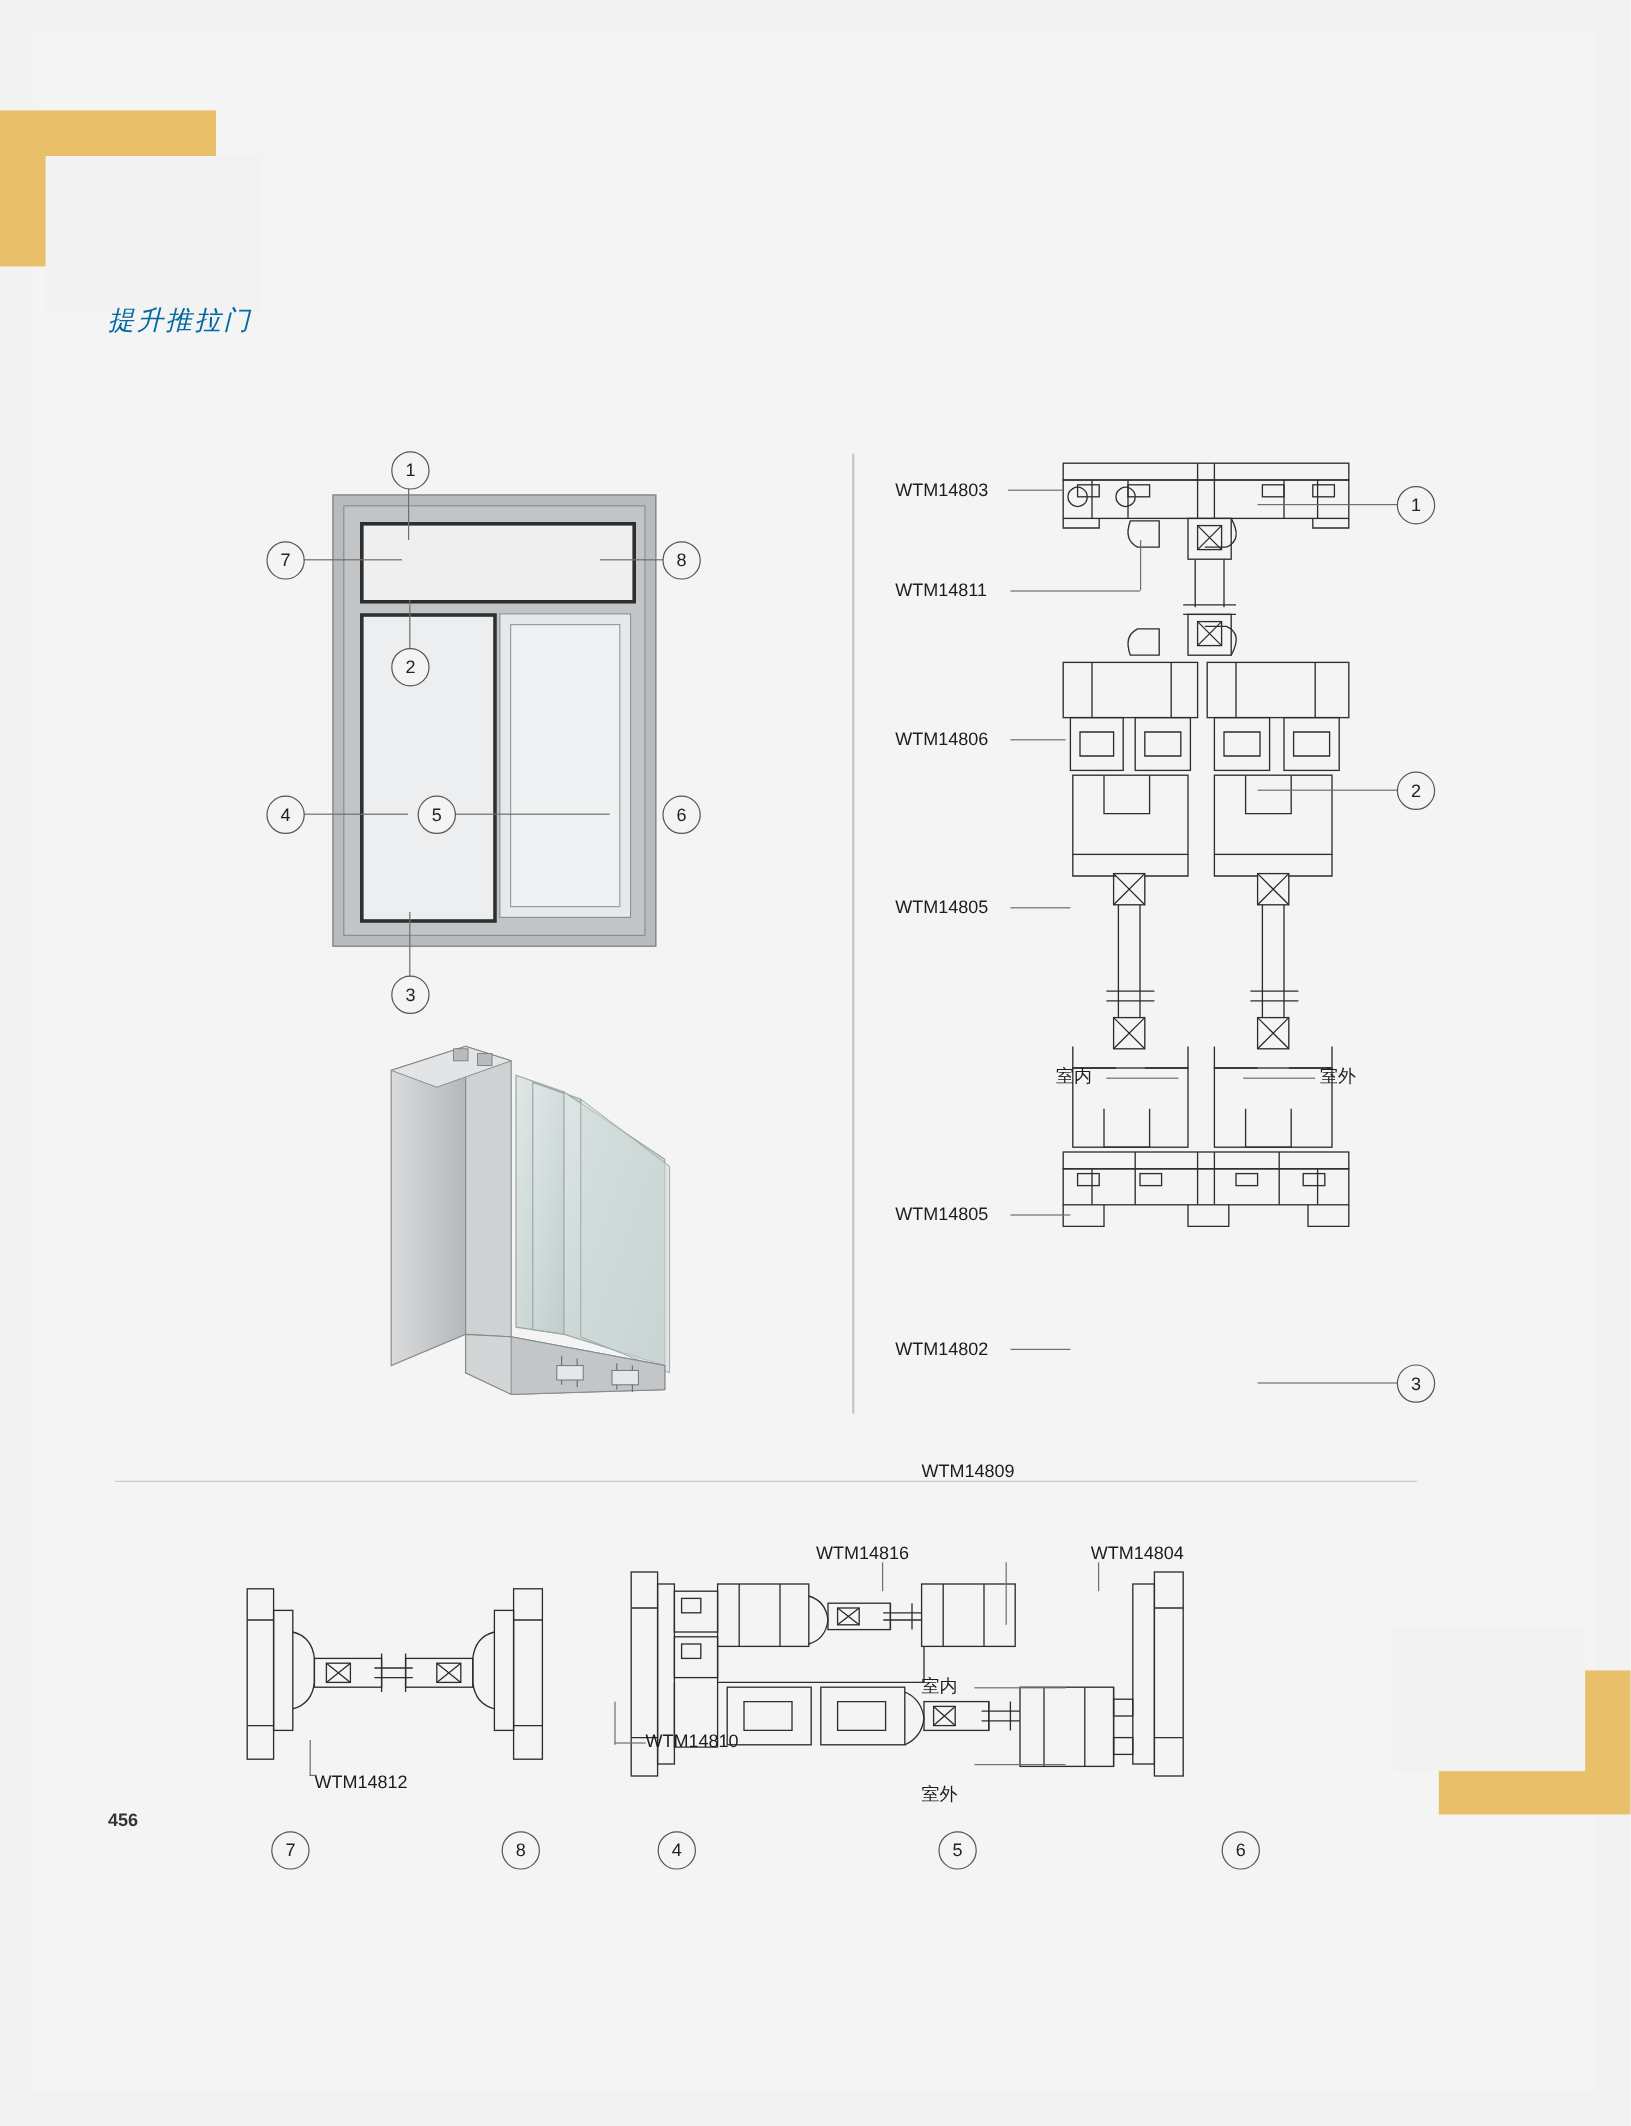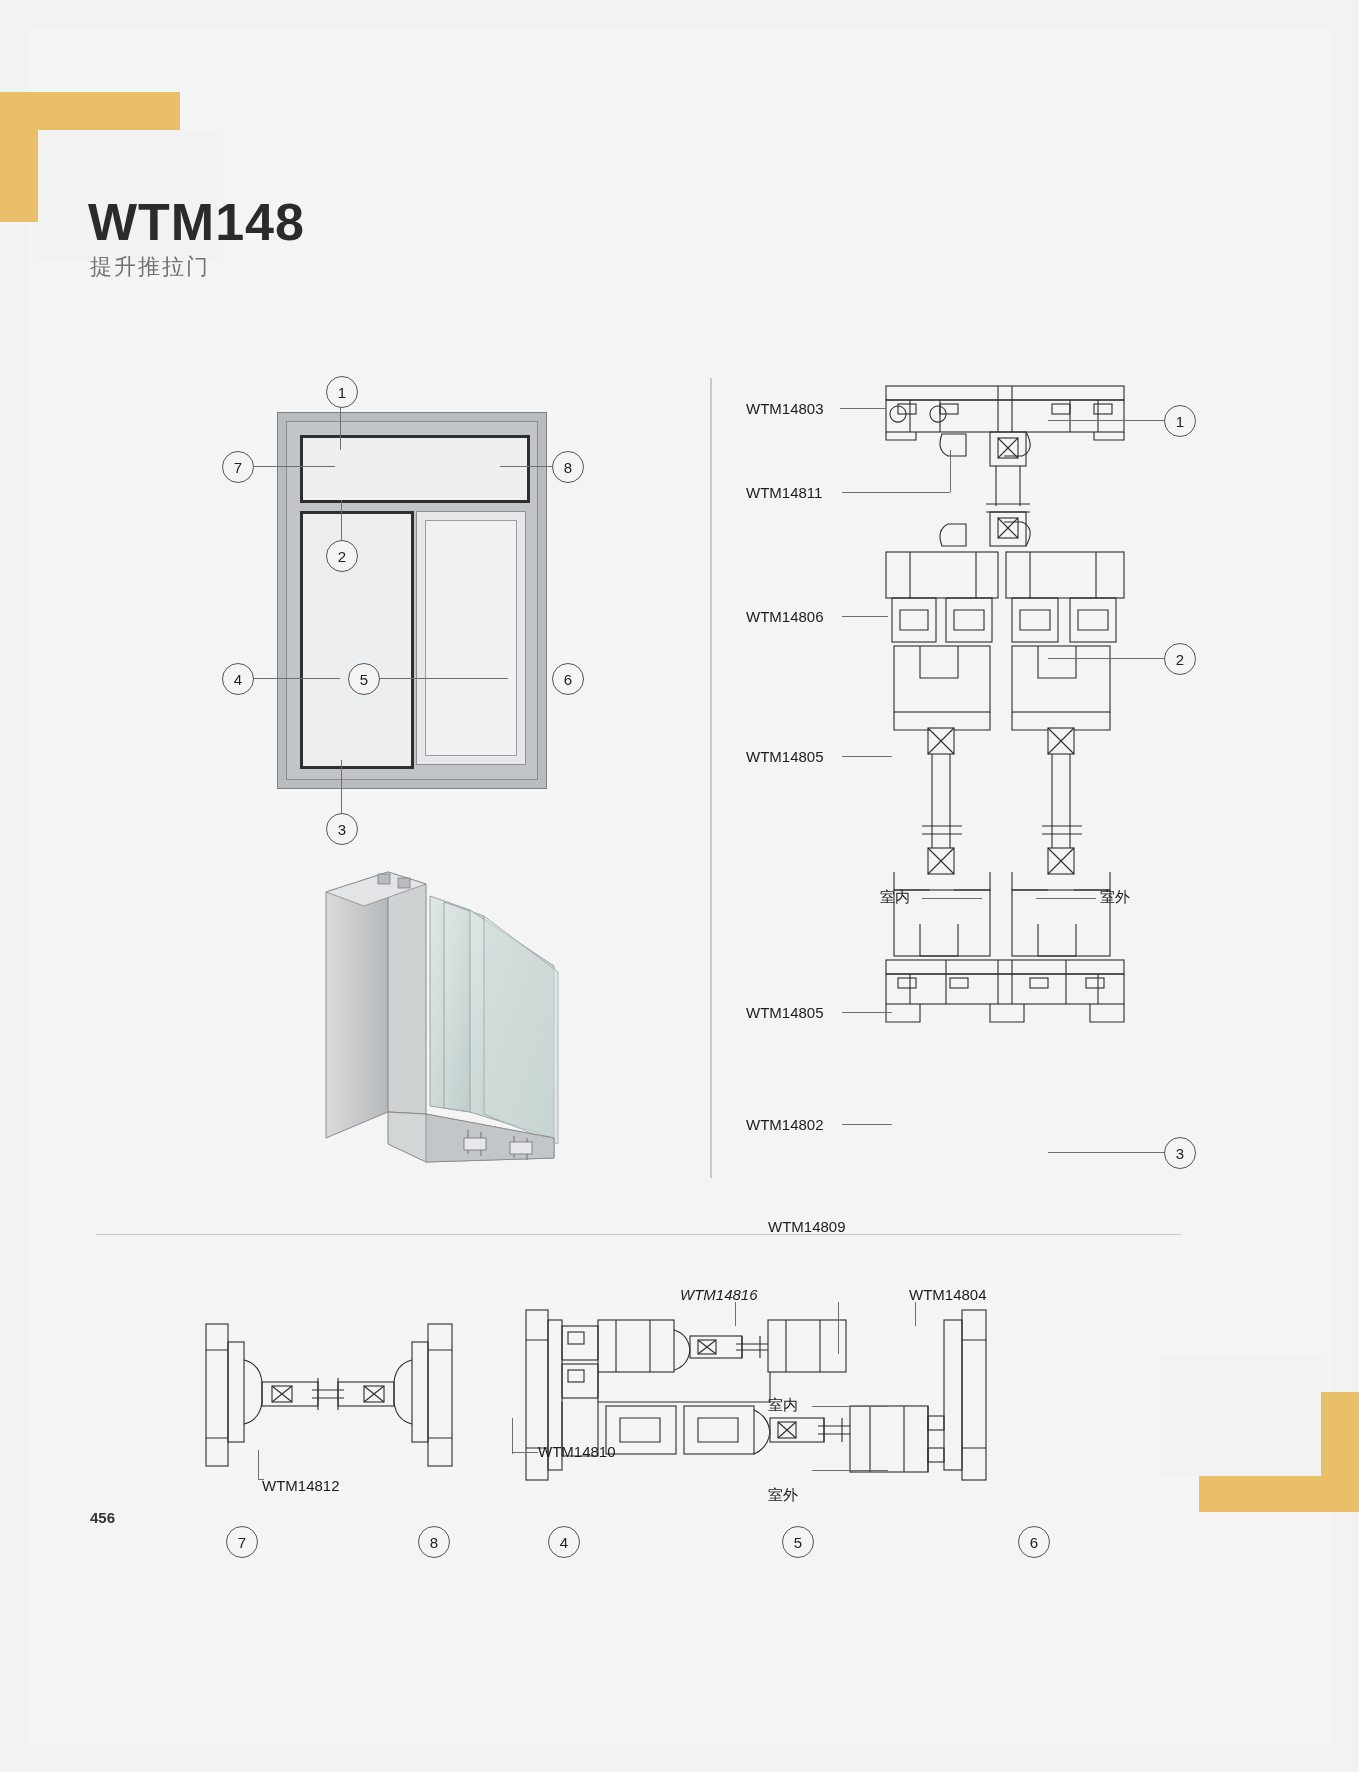--- a/index.html
+++ b/index.html
@@ -7,21 +7,21 @@
   #page{position:relative;width:1359px;height:1772px;background:#f2f2f2;overflow:hidden;}
   
   .sheet{position:absolute;left:28px;top:28px;width:1303px;height:1716px;background:#f4f4f4;}
   
   .gold-tl{position:absolute;left:0;top:92px;width:180px;height:130px;background:#e9bf6a;}
   .gold-tl-cut{position:absolute;left:38px;top:130px;width:180px;height:130px;background:#f2f2f2;}
   .gold-br{position:absolute;right:0;bottom:260px;width:160px;height:120px;background:#e9bf6a;}
   .gold-br-cut{position:absolute;right:38px;bottom:296px;width:160px;height:120px;background:#f2f2f2;}
 
   .title{position:absolute;left:88px;top:192px;font-size:52px;font-weight:bold;letter-spacing:1px;color:#2b2b2b;}
-  .subtitle{position:absolute;left:90px;top:252px;font-size:22px;color:#737373;letter-spacing:2px;}
+  .subtitle{position:absolute;left:90px;top:252px;font-size:22px;color:#0369a1;letter-spacing:2px;font-style:italic;}
 
   .pageno{position:absolute;left:90px;top:1509px;font-size:15px;font-weight:bold;color:#333;}
 
   
   .vdiv{position:absolute;left:710px;top:378px;width:2px;height:800px;background:#c9c9c9;}
   .hdiv{position:absolute;left:96px;top:1234px;width:1085px;height:1px;background:#c9c9c9;}
 
   
   .bub{position:absolute;width:30px;height:30px;border:1.3px solid #555;border-radius:50%;
        font-size:15px;color:#222;display:flex;align-items:center;justify-content:center;background:#f4f4f4;}
@@ -55,21 +55,20 @@
 <body>
 
 <div id="page">
   <div class="sheet"></div>
 
   <div class="gold-tl"></div>
   <div class="gold-tl-cut"></div>
   <div class="gold-br"></div>
   <div class="gold-br-cut"></div>
 
-  <div class="title">WTM148</div>
   <div class="subtitle">提升推拉门</div>
   <div class="pageno">456</div>
 
   <div class="vdiv"></div>
   <div class="hdiv"></div>
 
   <div class="door">
     <div class="door-inner"></div>
     <div class="transom"></div>
     <div class="leafL"></div>
@@ -307,21 +306,21 @@
         <rect x="442" y="4" width="24" height="170"></rect>
         <rect x="424" y="14" width="18" height="150"></rect>
         <path d="M442,34 L466,34 M442,142 L466,142"></path>
         <rect x="408" y="110" width="16" height="14"></rect>
         <rect x="408" y="142" width="16" height="14"></rect>
         <path d="M408,100 L408,166"></path>
       </g>
     </svg>
   </div>
 
-  <div class="lbl" style="left:680px;top:1286px;font-style:italic;">WTM14816</div>
+  <div class="lbl" style="left:680px;top:1286px;">WTM14816</div>
   <div class="lnv" style="left:735px;top:1302px;height:24px;"></div>
 
   <div class="lbl" style="left:768px;top:1218px;">WTM14809</div>
   <div class="lnv" style="left:838px;top:1302px;height:52px;"></div>
 
   <div class="lbl" style="left:909px;top:1286px;">WTM14804</div>
   <div class="lnv" style="left:915px;top:1302px;height:24px;"></div>
 
   <div class="lbl" style="left:538px;top:1443px;">WTM14810</div>
   <div class="ln" style="left:512px;top:1452px;width:26px;"></div>

